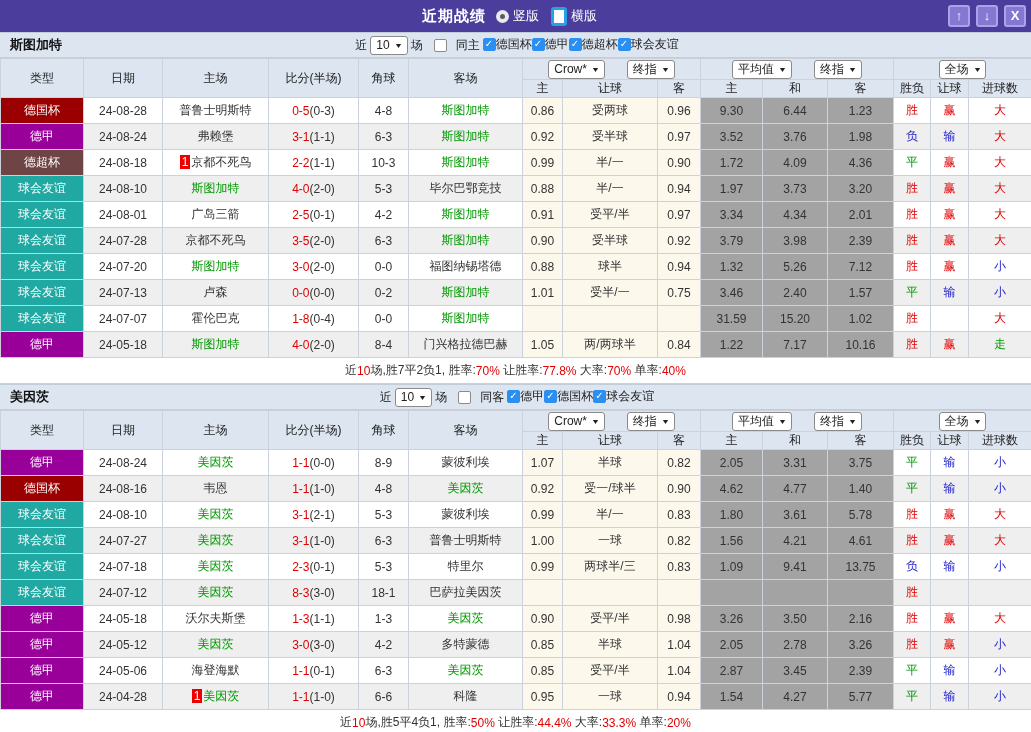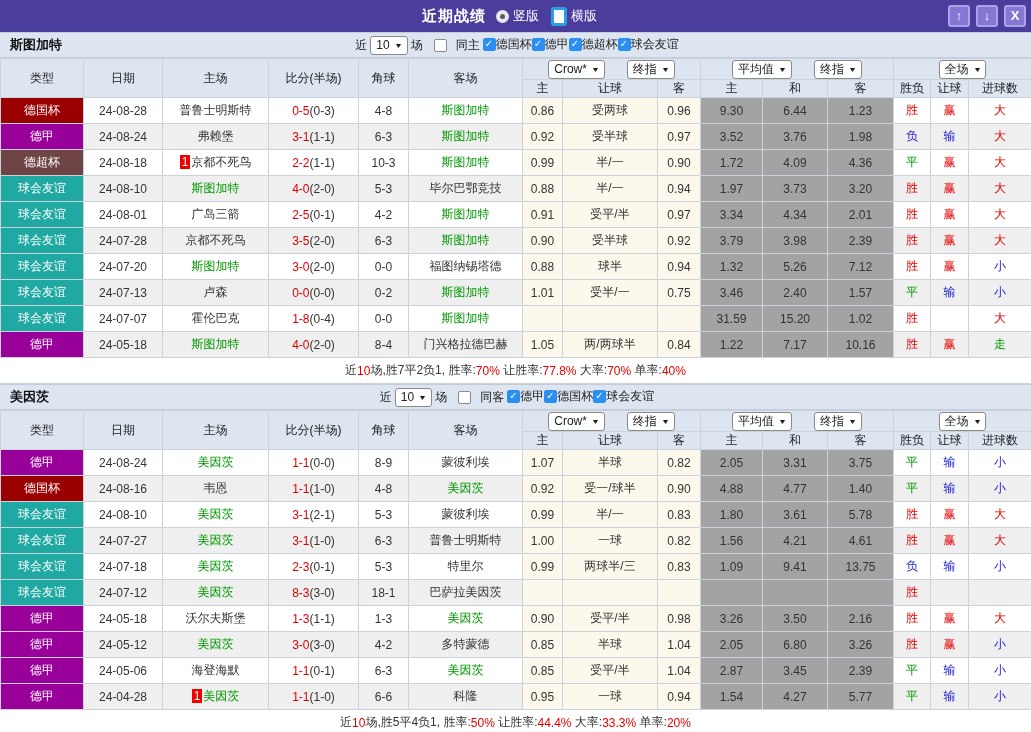--- a/index.html
+++ b/index.html
@@ -503,21 +503,21 @@
       <tr class="alt">
         <td class="league b-cup">德国杯</td>
         <td>24-08-16</td>
         <td><span class="team">韦恩</span></td>
         <td><span class="score">1-1</span><span>(1-0)</span></td>
         <td>4-8</td>
         <td><span class="team c-green">美因茨</span></td>
         <td class="cream">0.92</td>
         <td class="cream">受一/球半</td>
         <td class="cream">0.90</td>
-        <td class="blue-bg">4.88</td>
+        <td class="blue-bg">4.62</td>
         <td class="blue-bg">4.77</td>
         <td class="blue-bg">1.40</td>
         <td class="res c-green">平</td>
         <td class="res c-blue">输</td>
         <td class="res c-blue">小</td>
       </tr>
 
       <tr>
         <td class="league b-fr">球会友谊</td>
         <td>24-08-10</td>
@@ -612,21 +612,21 @@
         <td class="league b-liga">德甲</td>
         <td>24-05-12</td>
         <td><span class="team c-green">美因茨</span></td>
         <td><span class="score">3-0</span><span>(3-0)</span></td>
         <td>4-2</td>
         <td><span class="team">多特蒙德</span></td>
         <td class="cream">0.85</td>
         <td class="cream">半球</td>
         <td class="cream">1.04</td>
         <td class="blue-bg">2.05</td>
-        <td class="blue-bg">6.80</td>
+        <td class="blue-bg">2.78</td>
         <td class="blue-bg">3.26</td>
         <td class="res c-red">胜</td>
         <td class="res c-red">赢</td>
         <td class="res c-blue">小</td>
       </tr>
 
       <tr>
         <td class="league b-liga">德甲</td>
         <td>24-05-06</td>
         <td><span class="team">海登海默</span></td>

